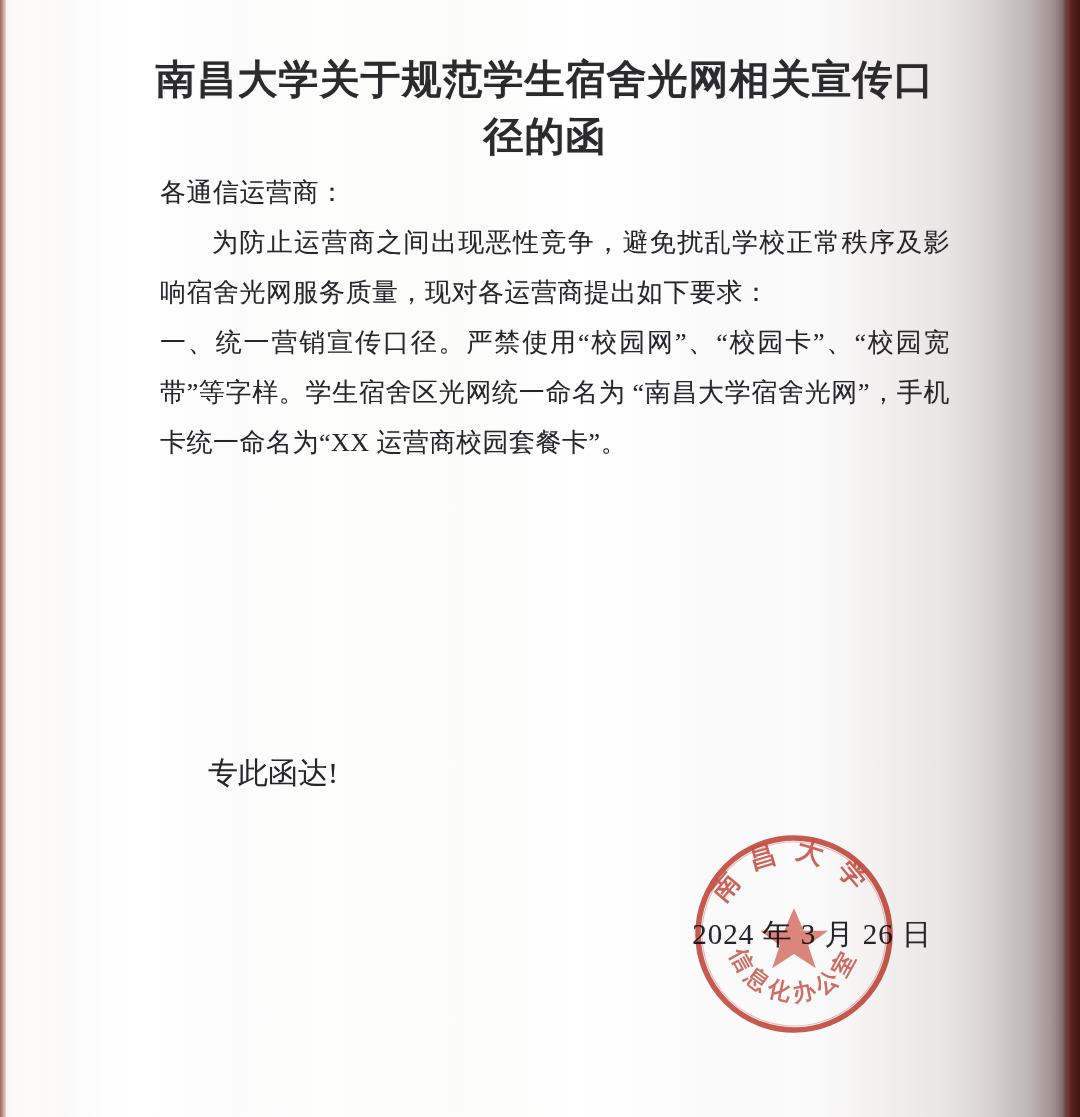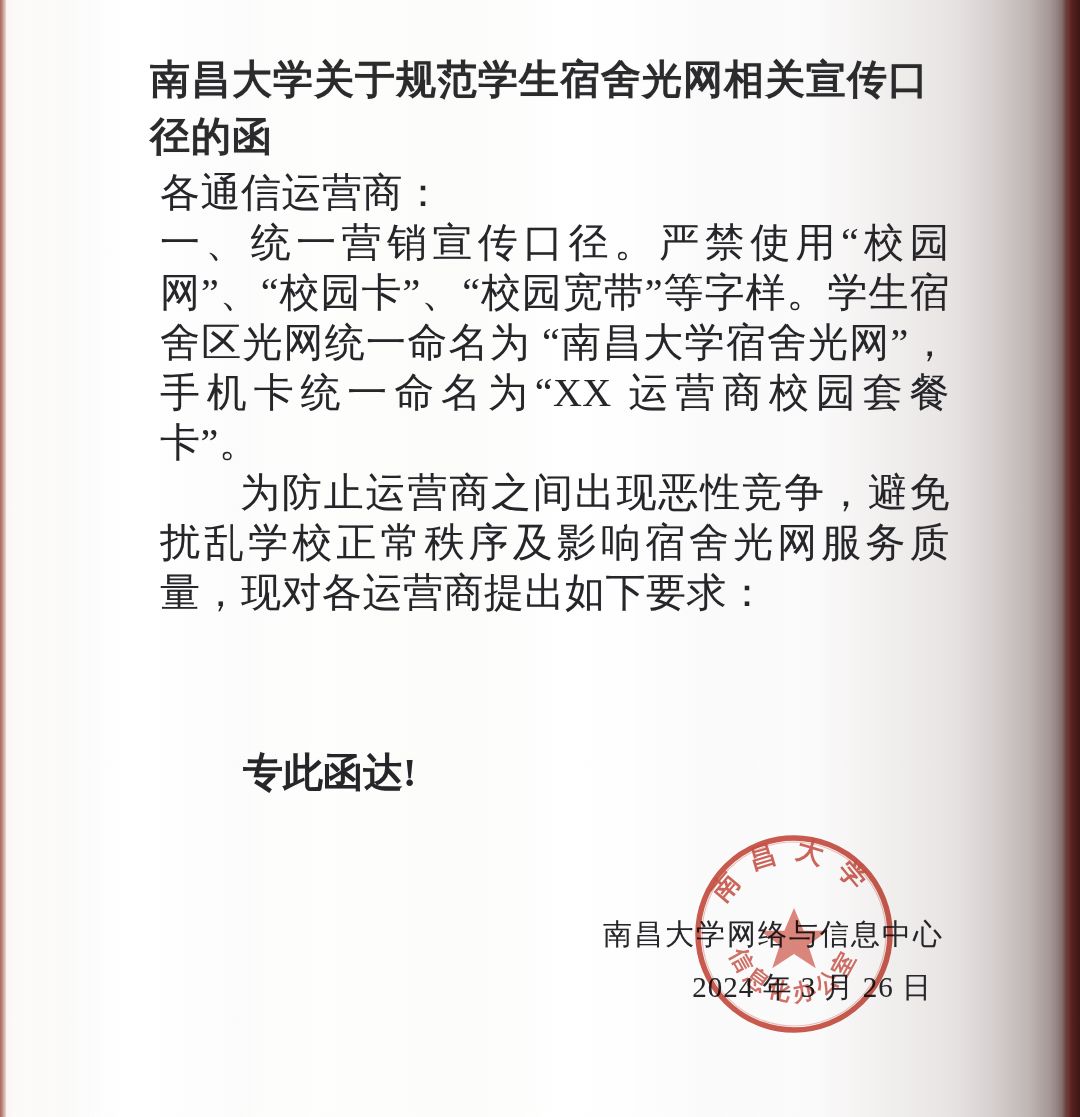--- a/index.html
+++ b/index.html
@@ -102,62 +102,61 @@
     width: 1080px;
     height: 1117px;
   }
 
   
   .doc-title {
     position: absolute;
     left: 150px;
     top: 52px;
     width: 790px;
-    text-align: left;
+    text-align: center;
     font-size: 40px;
     line-height: 1.42;
     font-weight: 700;
     color: #2b2b2d;
     letter-spacing: 1px;
     text-shadow: 0 0 1px rgba(60,60,62,0.30);
   }
 
   
   .body-text {
     position: absolute;
     left: 160px;
     top: 168px;
     width: 790px;
-    font-size: 40px;
+    font-size: 26px;
     line-height: 50px;
     color: #26262a;
     letter-spacing: 0.5px;
     text-shadow: 0 0 0.7px rgba(60,60,62,0.22);
   }
 
   .para {
     margin: 0;
     text-align: justify;
     text-justify: inter-character;
   }
 
   .para.indent { text-indent: 2em; }
 
   
   .closing {
     position: absolute;
-    left: 163px;
+    left: 148px;
     top: 748px;
     width: 790px;
-    font-size: 40px;
+    font-size: 30px;
     line-height: 50px;
     color: #26262a;
     text-indent: 2em;
     text-shadow: 0 0 0.7px rgba(60,60,62,0.22);
-    font-weight: bold;
   }
 
   
   .signature-block {
     position: absolute;
     left: 520px;
     top: 908px;
     width: 430px;
     text-align: right;
     font-size: 29px;
@@ -194,28 +193,27 @@
   <div class="left-edge-strip"></div>
   <div class="page-curl-shadow"></div>
   <div class="right-edge-strip"></div>
 
   <div class="content">
 
     <div class="doc-title">南昌大学关于规范学生宿舍光网相关宣传口径的函</div>
 
     <div class="body-text">
       <p class="para">各通信运营商：</p>
+      <p class="para indent">为防止运营商之间出现恶性竞争，避免扰乱学校正常秩序及影响宿舍光网服务质量，现对各运营商提出如下要求：</p>
       <p class="para">一、统一营销宣传口径。严禁使用“校园网”、“校园卡”、“校园宽带”等字样。学生宿舍区光网统一命名为 “南昌大学宿舍光网”，手机卡统一命名为“XX 运营商校园套餐卡”。</p>
-      <p class="para indent">为防止运营商之间出现恶性竞争，避免扰乱学校正常秩序及影响宿舍光网服务质量，现对各运营商提出如下要求：</p>
     </div>
 
     <div class="closing">专此函达!</div>
 
     <div class="signature-block">
-      <div class="signature-org">南昌大学网络与信息中心</div>
       <div class="signature-date">2024 年 3 月 26 日</div>
     </div>
 
     <div class="seal">
       <svg viewBox="0 0 202 202" xmlns="http://www.w3.org/2000/svg">
         <defs>
           <path id="arcTop" d="M 27,101 A 74,74 0 0 1 175,101" fill="none"></path>
           <path id="arcBottom" d="M 35,101 A 66,66 0 0 0 167,101" fill="none"></path>
         </defs>
 

